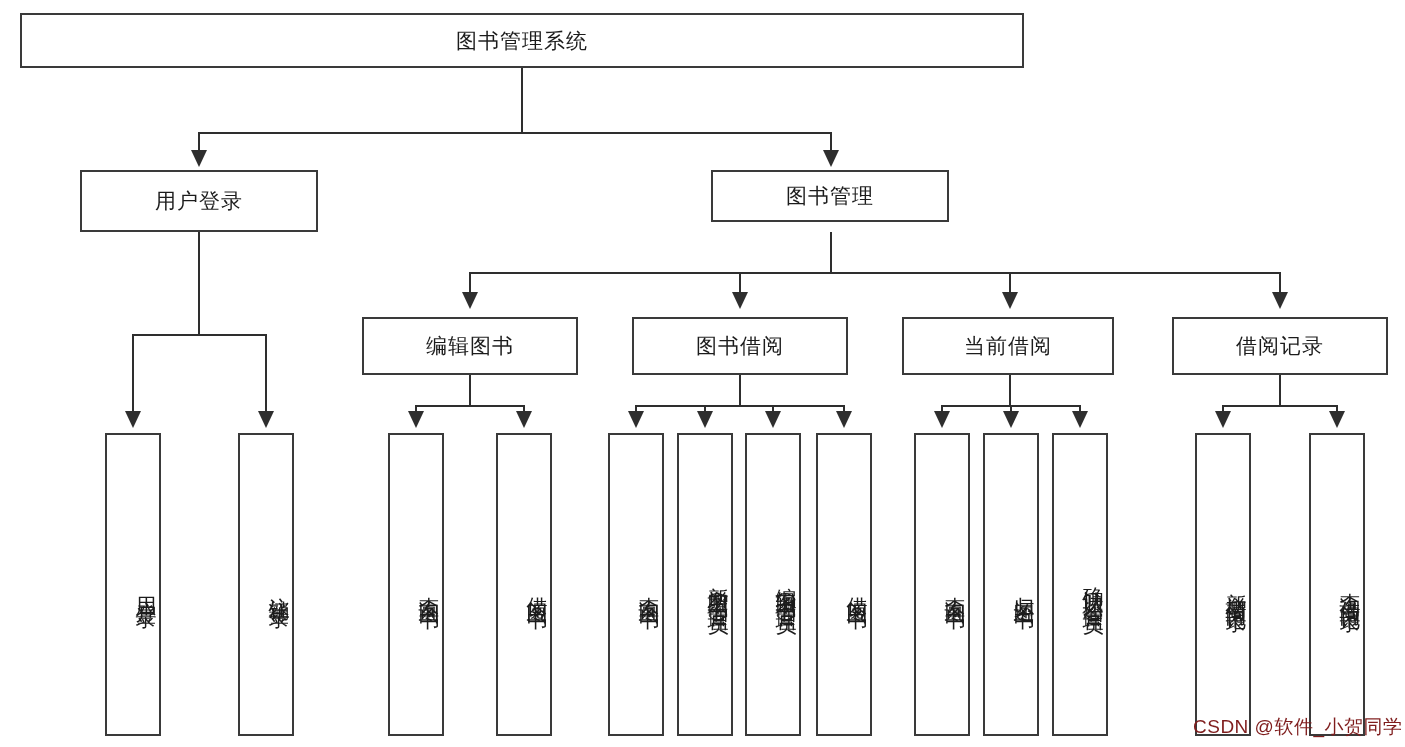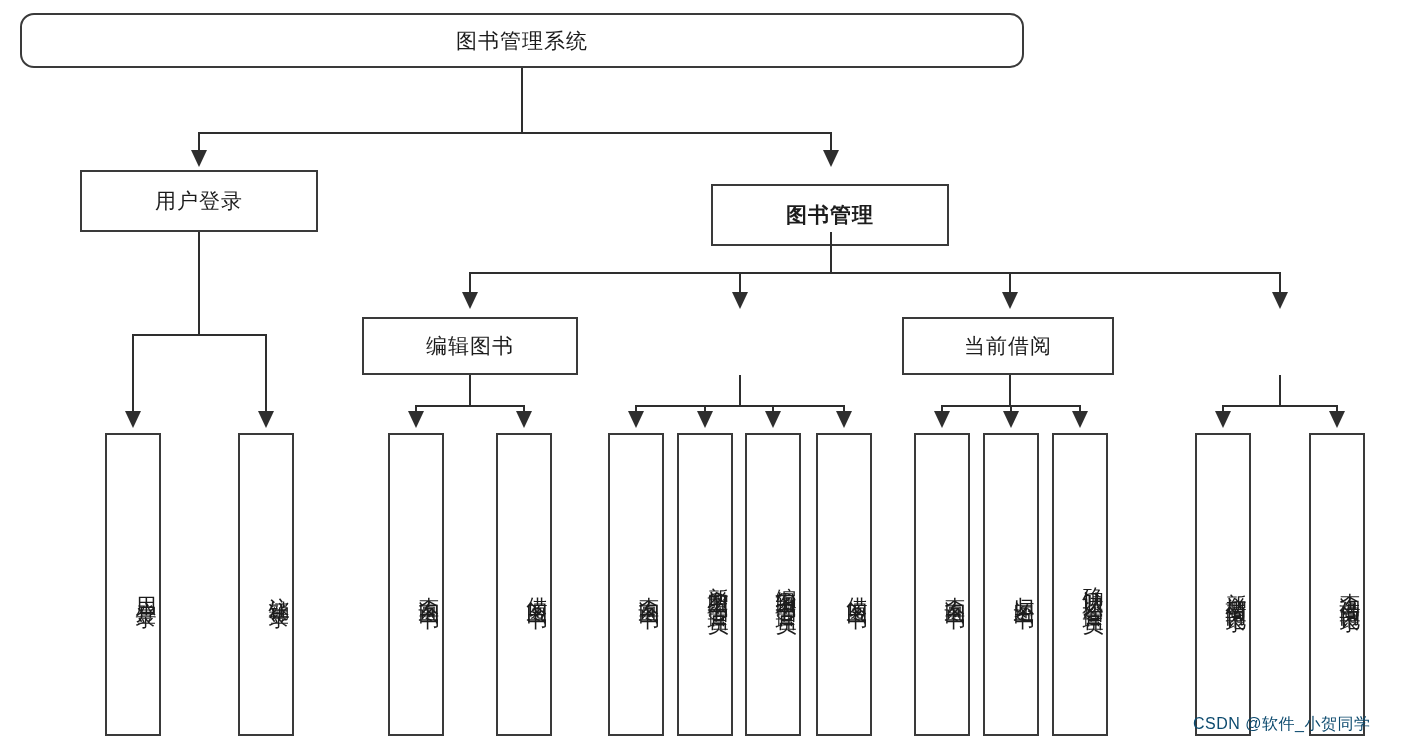--- a/index.html
+++ b/index.html
@@ -56,48 +56,48 @@
   .arrow {
     position: absolute;
     width: 0;
     height: 0;
     border-left: 8px solid transparent;
     border-right: 8px solid transparent;
     border-top: 17px solid #2e2e2e;
   }
   .watermark {
     position: absolute;
-    color: #0c4a6e;
-    font-size: 16px;
+    color: #7f1d1d;
+    font-size: 19px;
     white-space: nowrap;
     letter-spacing: 0.5px;
   }
 </style>
 </head>
 <body>
 
 <div id="canvas">
 
-  <div class="node horiz" style="left:20px; top:13px; width:1004px; height:55px;border-radius:14px;">
+  <div class="node horiz" style="left:20px; top:13px; width:1004px; height:55px;">
     <span>图书管理系统</span>
   </div>
 
   <div class="edge v" style="left:521px; top:68px; width:2px; height:65px;"></div>
 
   <div class="edge h" style="left:198px; top:132px; width:634px; height:2px;"></div>
 
   <div class="edge v" style="left:198px; top:132px; width:2px; height:20px;"></div>
   <div class="arrow" style="left:191px; top:150px;"></div>
   <div class="edge v" style="left:830px; top:132px; width:2px; height:20px;"></div>
   <div class="arrow" style="left:823px; top:150px;"></div>
 
   <div class="node horiz" style="left:80px; top:170px; width:238px; height:62px;">
     <span>用户登录</span>
   </div>
-  <div class="node horiz" style="left:711px; top:184px; width:238px; height:62px;font-weight:bold;">
+  <div class="node horiz" style="left:711px; top:170px; width:238px; height:52px;">
     <span>图书管理</span>
   </div>
 
   <div class="edge v" style="left:198px; top:232px; width:2px; height:104px;"></div>
   <div class="edge h" style="left:132px; top:334px; width:134px; height:2px;"></div>
   <div class="edge v" style="left:132px; top:334px; width:2px; height:79px;"></div>
   <div class="arrow" style="left:125px; top:411px;"></div>
   <div class="edge v" style="left:265px; top:334px; width:2px; height:79px;"></div>
   <div class="arrow" style="left:258px; top:411px;"></div>
 
@@ -108,22 +108,28 @@
   <div class="edge v" style="left:739px; top:272px; width:2px; height:22px;"></div>
   <div class="arrow" style="left:732px; top:292px;"></div>
   <div class="edge v" style="left:1009px; top:272px; width:2px; height:22px;"></div>
   <div class="arrow" style="left:1002px; top:292px;"></div>
   <div class="edge v" style="left:1279px; top:272px; width:2px; height:22px;"></div>
   <div class="arrow" style="left:1272px; top:292px;"></div>
 
   <div class="node horiz" style="left:362px; top:317px; width:216px; height:58px;">
     <span>编辑图书</span>
   </div>
+  <div class="node horiz" style="left:632px; top:317px; width:216px; height:58px;">
+    <span>图书借阅</span>
+  </div>
   <div class="node horiz" style="left:902px; top:317px; width:212px; height:58px;">
     <span>当前借阅</span>
+  </div>
+  <div class="node horiz" style="left:1172px; top:317px; width:216px; height:58px;">
+    <span>借阅记录</span>
   </div>
 
   <div class="edge v" style="left:469px; top:375px; width:2px; height:32px;"></div>
   <div class="edge h" style="left:415px; top:405px; width:110px; height:2px;"></div>
   <div class="edge v" style="left:415px; top:405px; width:2px; height:8px;"></div>
   <div class="arrow" style="left:408px; top:411px;"></div>
   <div class="edge v" style="left:523px; top:405px; width:2px; height:8px;"></div>
   <div class="arrow" style="left:516px; top:411px;"></div>
 
   <div class="edge v" style="left:739px; top:375px; width:2px; height:32px;"></div>

